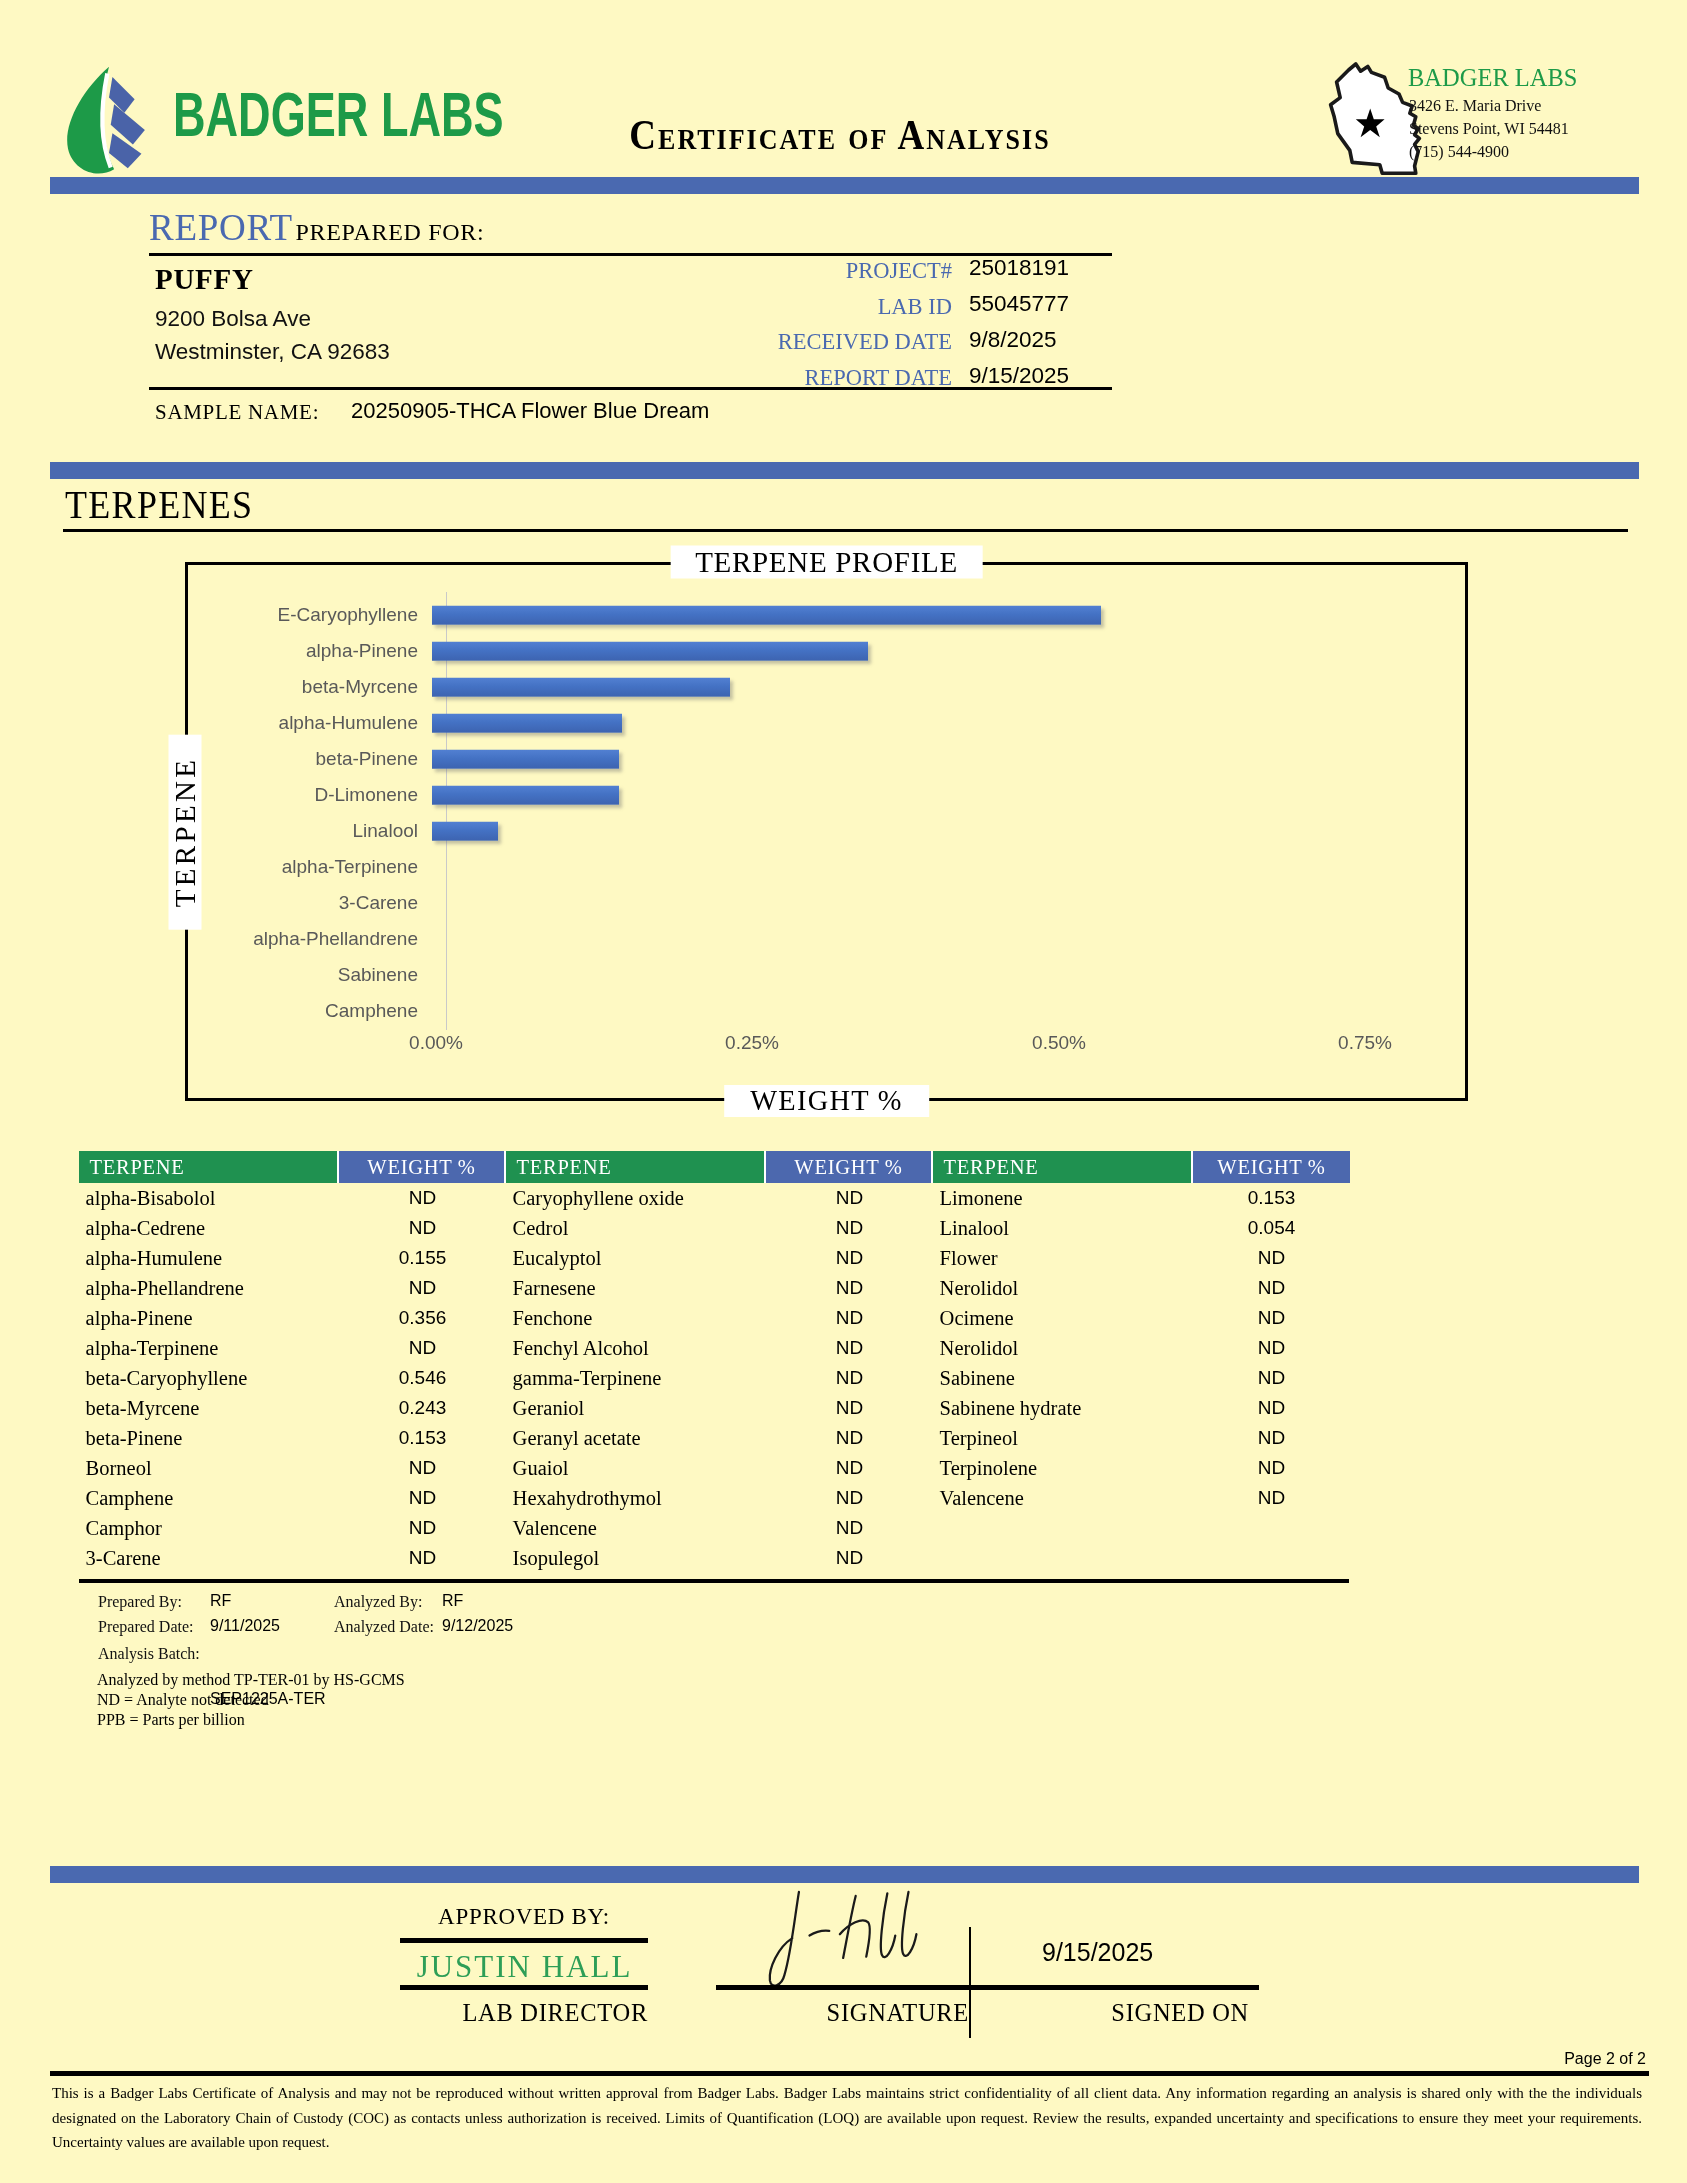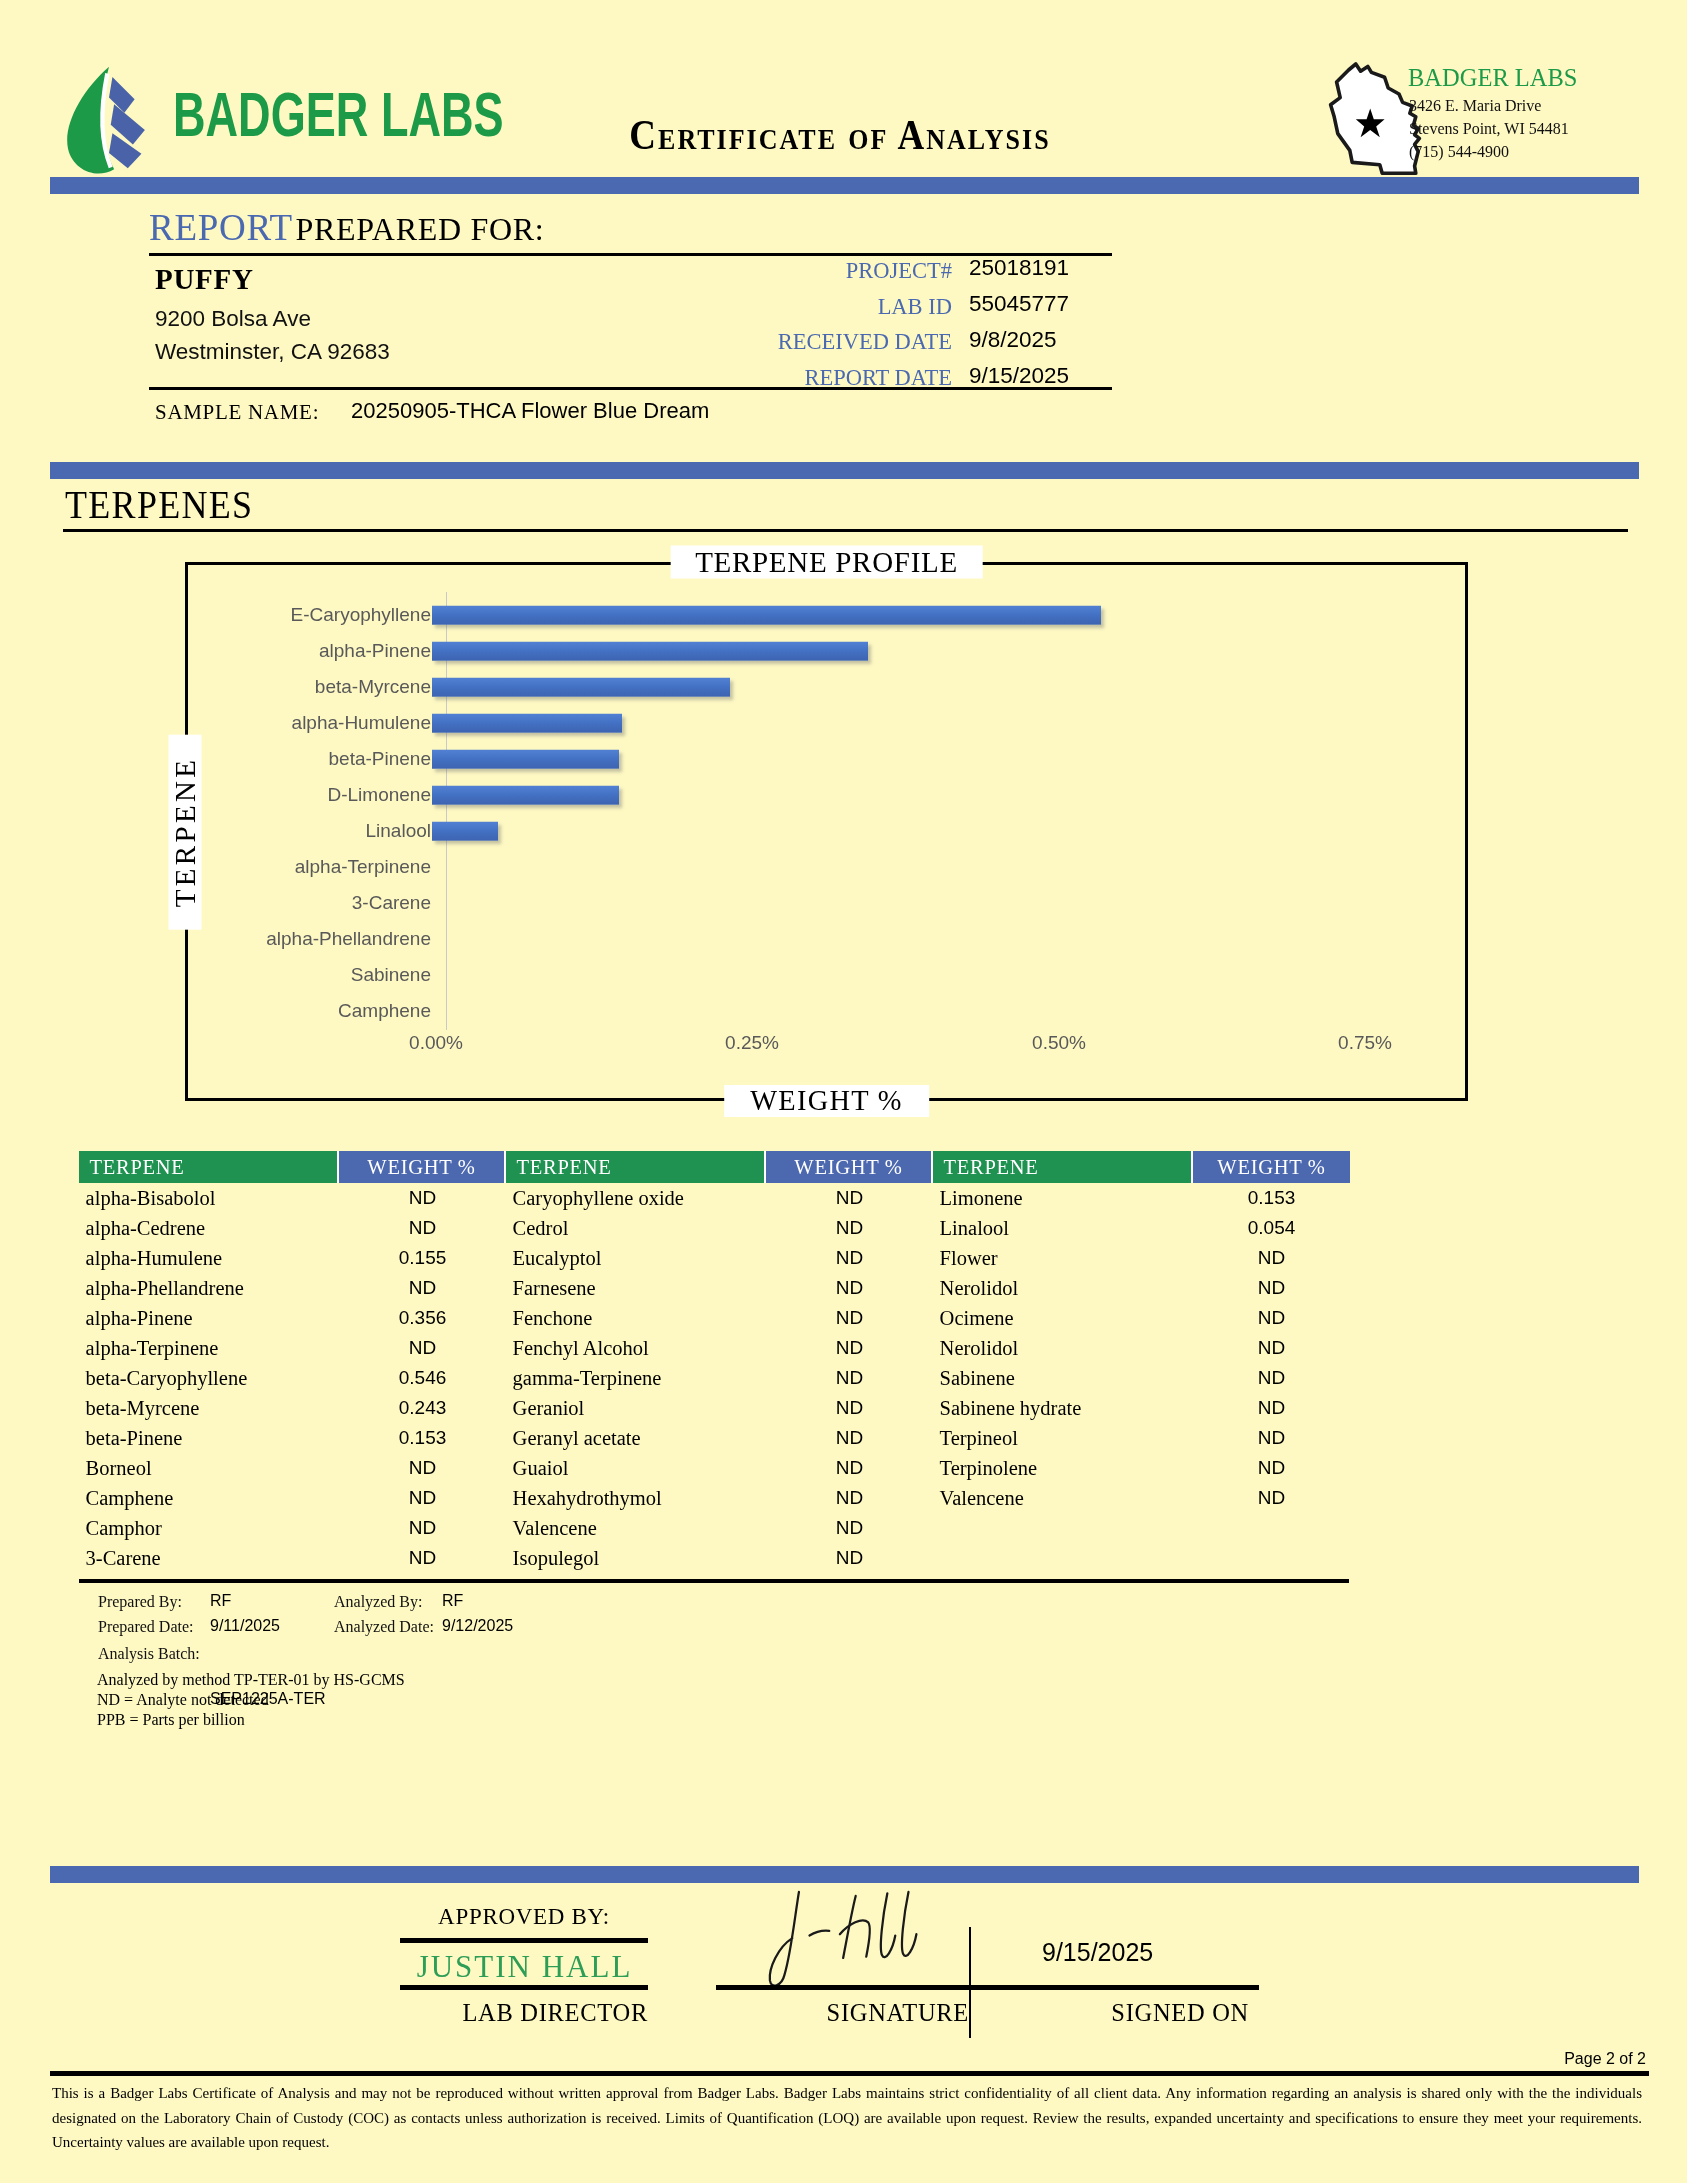--- a/index.html
+++ b/index.html
@@ -21,21 +21,21 @@
     font-weight:bold; font-variant:small-caps; font-size:37px; letter-spacing:2px;
     color:#000; text-align:center; transform:scaleY(1.12); transform-origin:center top;
     white-space:nowrap;
   }
   .lab-name { color:#1D9A48; font-size:24.5px; white-space:nowrap; }
   .lab-addr { font-size:16px; line-height:23px; color:#111; }
   .bluebar { background:#4A69B0; height:16.5px; width:1589px; left:50px; }
 
   
   .report-word { color:#4A69B0; font-size:37px; letter-spacing:0.7px; }
-  .prepared-for { color:#000; font-size:32px; letter-spacing:0.7px; }
+  .prepared-for { color:#000; font-size:24px; letter-spacing:0.7px; }
   .hline { background:#000; }
   .client-name { font-weight:bold; font-size:29px; letter-spacing:0.7px; }
   .client-addr { font-size:22.5px; color:#111; }
   .field-label { color:#4A69B0; font-size:22.5px; text-align:right; width:357px; }
   .field-value { font-size:22.5px; color:#000; }
   .sample-label { font-size:21px; letter-spacing:0.7px; }
   .sample-value { font-size:22px; }
 
   
   .section-title { font-size:36px; letter-spacing:1.3px; transform:scaleY(1.1); transform-origin:left top; }
@@ -50,21 +50,21 @@
     position:absolute; left:-2.6px; top:50%; transform:translate(-50%,-50%) rotate(-90deg);
     background:#fff; padding:0 22.5px; font-size:29px; letter-spacing:3.3px; white-space:nowrap;
   }
   .chart-xlabel {
     position:absolute; bottom:-2.6px; left:50%; transform:translate(-50%,50%);
     background:#fff; padding:0 26.5px; font-size:28.4px; letter-spacing:1.3px; white-space:nowrap;
   }
   .chart-rows { position:absolute; left:0; top:32px; width:100%; }
   .chart-row { display:flex; height:36px; align-items:center; }
   .cat-label {
-    width:243px; text-align:right; padding-right:0;
+    width:243px; text-align:right; padding-right:13px;
     font-family:"Liberation Sans",sans-serif; font-size:19px; color:#595959; white-space:nowrap;
   }
   .bar-track { position:relative; flex:1; height:100%; }
   .bar {
     position:absolute; left:1.3px; top:50%; transform:translateY(-50%); height:18.5px;
     background:linear-gradient(#5280d2 0%, #4472C4 45%, #3d63b0 100%);
     box-shadow:2.6px 3.3px 3.3px rgba(110,110,110,0.4);
   }
   .axis-line { position:absolute; left:258px; top:26.5px; height:438px; width:1.3px; background:#C9C9C9; }
   .tick-label {

